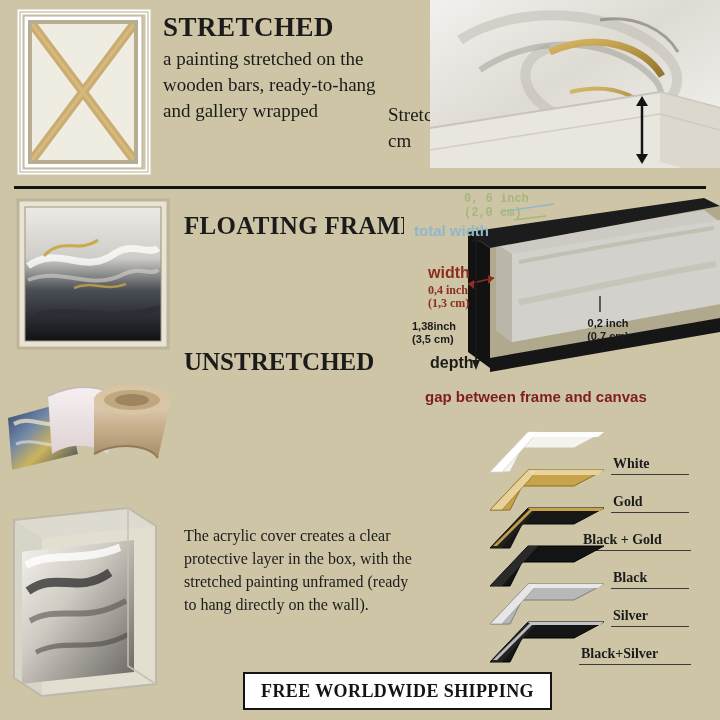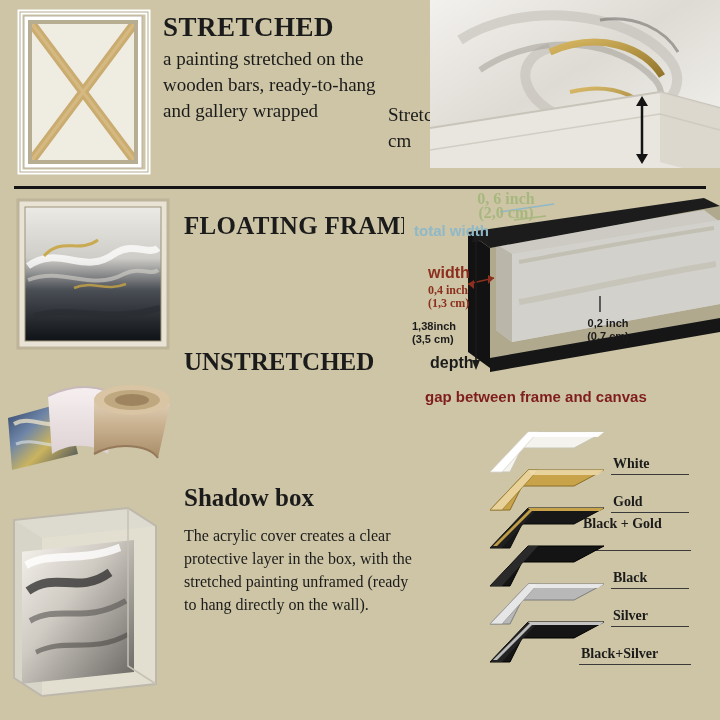--- a/index.html
+++ b/index.html
@@ -90,22 +90,22 @@
 
   
   #frame-diagram {
     left: 404px; top: 192px; width: 316px; height: 215px;
   }
   .lbl-total {
     color: #8fb8c9; font-weight: bold; font-size: 15px;
     font-family: "Liberation Sans", sans-serif;
   }
   .lbl-06 {
-    color: #a7b77f; font-size: 16px; font-weight: bold; line-height: 14px;
-    font-family: Liberation Serif, serif; text-align:center;
+    color: #a7b77f; font-size: 12px; font-weight: bold; line-height: 14px;
+    font-family: Liberation Mono, monospace; text-align:left;
   }
   .lbl-width {
     color: #8c2f1f; font-weight: bold; font-size: 16px;
     font-family: "Liberation Sans", sans-serif;
   }
   .lbl-width-sub {
     color: #8c2f1f; font-weight: bold; font-size: 12px; line-height: 13px;
     font-family: Liberation Serif, serif;
   }
   .lbl-depth {
@@ -378,21 +378,20 @@
       <path d="M86 36 C112 22 150 26 162 42 L150 96 C138 82 104 80 86 92 Z" fill="url(#tubeg)"></path>
       <ellipse cx="124" cy="38" rx="38" ry="15" fill="#d9c5a3"></ellipse>
       <ellipse cx="124" cy="38" rx="28" ry="10" fill="#bfa77f"></ellipse>
       <ellipse cx="124" cy="38" rx="17" ry="6" fill="#9e8560"></ellipse>
       <path d="M86 92 C108 80 140 82 150 96" fill="none" stroke="#95795a" stroke-width="2"></path>
     </svg>
   </div>
 
   <div class="abs serif" id="unstretched-title">UNSTRETCHED</div>
 
-  <div class="abs serif" id="shadowbox-title">Shadow box</div>
   <div class="abs serif" id="shadowbox-desc">The acrylic cover creates a clear protective layer in the box, with the stretched painting unframed (ready to hang directly on the wall).</div>
 
   <div class="abs" id="shadowbox-photo">
     <svg width="170" height="200" viewBox="0 0 170 200">
       <defs>
         <linearGradient id="sbart" x1="0" y1="0" x2="1" y2="1">
           <stop offset="0%" stop-color="#f1eee8"></stop>
           <stop offset="40%" stop-color="#cfcac2"></stop>
           <stop offset="100%" stop-color="#6f6c68"></stop>
         </linearGradient>
@@ -439,21 +438,21 @@
     <div class="swatch-underline" style="left:133px; top:82px; width:78px;"></div>
 
     <div class="swatch-row" style="left:10px; top:76px;">
       <svg width="118" height="44" viewBox="0 0 118 44">
         <path d="M2 42 L40 2 L116 2 L86 18 L34 18 L22 42 Z" fill="#171717" stroke="#0b0b0b" stroke-width="1"></path>
         <path d="M2 42 L40 2 L50 2 L14 42 Z" fill="#1f1f1f"></path>
         <path d="M40 2 L116 2 L112 5 L43 5 Z" fill="#c9a34a"></path>
         <path d="M5 40 L41 4 L45 4 L9 40 Z" fill="#c9a34a" opacity="0.95"></path>
       </svg>
     </div>
-    <div class="swatch-label" style="left:105px; top:86px;">Black + Gold</div>
+    <div class="swatch-label" style="left:105px; top:102px;">Black + Gold</div>
     <div class="swatch-underline" style="left:103px; top:120px; width:110px;"></div>
 
     <div class="swatch-row" style="left:10px; top:114px;">
       <svg width="118" height="44" viewBox="0 0 118 44">
         <path d="M2 42 L40 2 L116 2 L86 18 L34 18 L22 42 Z" fill="#141414" stroke="#000000" stroke-width="1"></path>
         <path d="M2 42 L40 2 L50 2 L14 42 Z" fill="#2a2a2a"></path>
       </svg>
     </div>
     <div class="swatch-label" style="left:135px; top:140px;">Black</div>
     <div class="swatch-underline" style="left:133px; top:158px; width:78px;"></div>
@@ -473,14 +472,17 @@
         <path d="M2 42 L40 2 L116 2 L86 18 L34 18 L22 42 Z" fill="#151515" stroke="#000000" stroke-width="1"></path>
         <path d="M2 42 L40 2 L50 2 L14 42 Z" fill="#232323"></path>
         <path d="M40 2 L116 2 L112 5 L43 5 Z" fill="#c4c4c4"></path>
         <path d="M5 40 L41 4 L45 4 L9 40 Z" fill="#c4c4c4" opacity="0.95"></path>
       </svg>
     </div>
     <div class="swatch-label" style="left:103px; top:216px;">Black+Silver</div>
     <div class="swatch-underline" style="left:101px; top:234px; width:112px;"></div>
   </div>
 
+  <div class="abs" id="shipping-banner">
+    <span>FREE WORLDWIDE SHIPPING</span>
+  </div>
 
 </div>
 
 </body></html>

